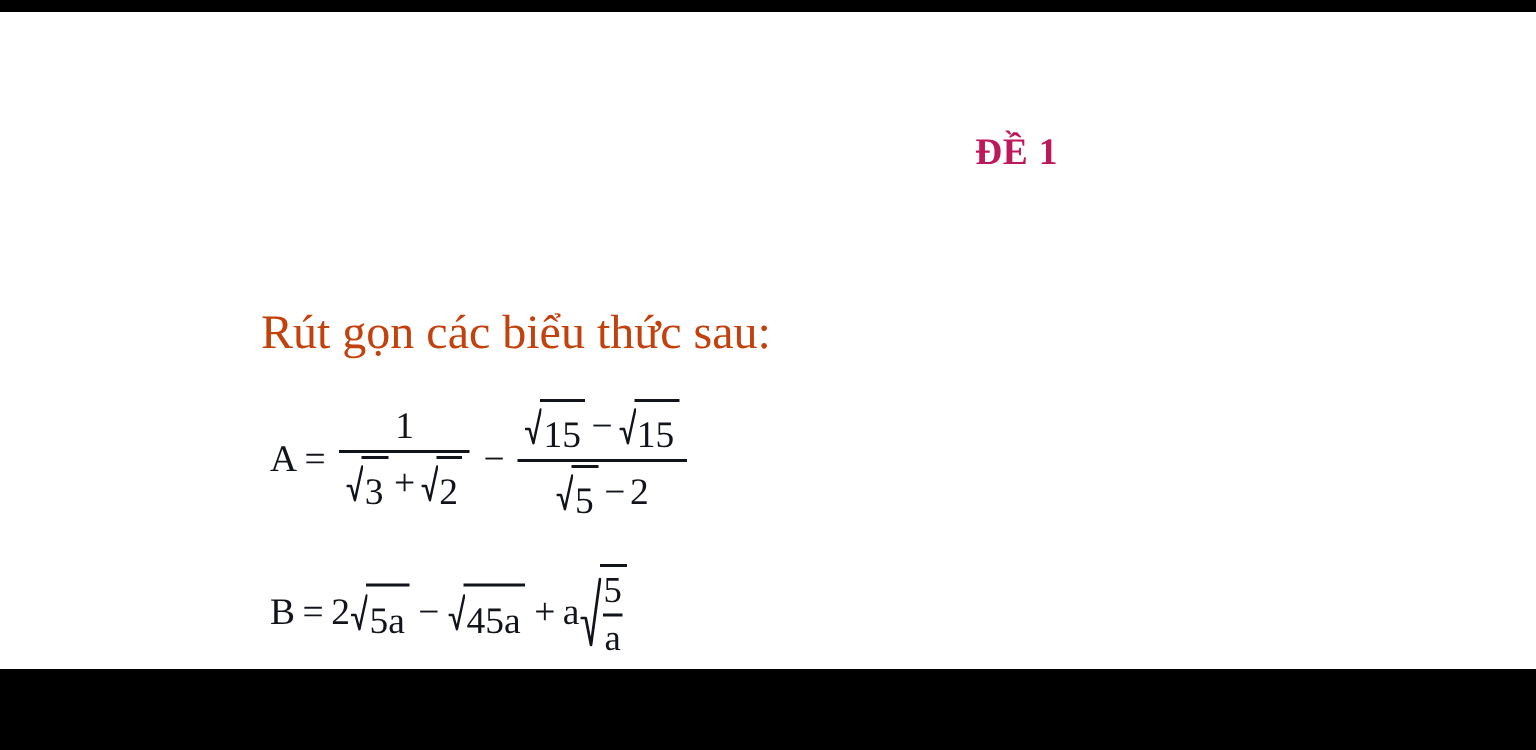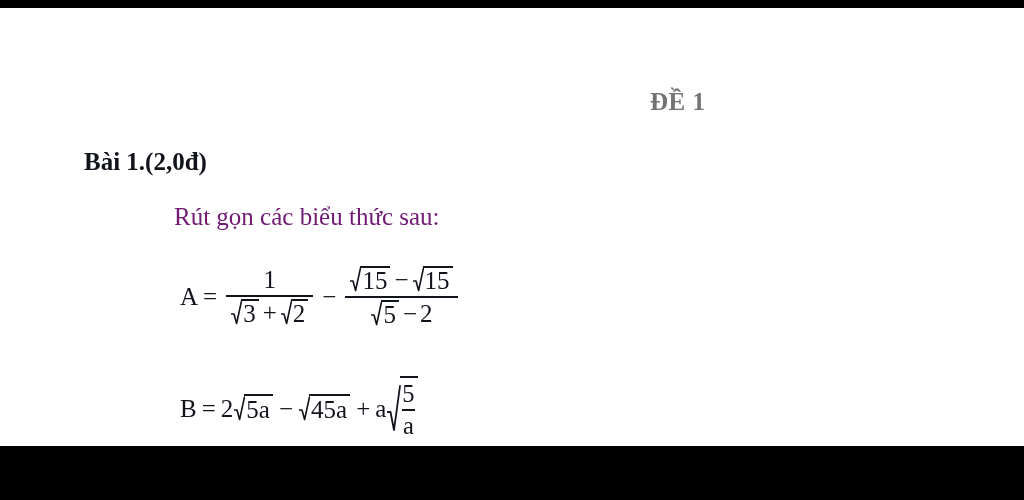--- a/index.html
+++ b/index.html
@@ -23,39 +23,39 @@
     height: 438px;
     background: #ffffff;
   }
   .title {
     position: absolute;
     left: 650px;
     top: 80px;
     font-family: "Liberation Serif", serif;
     font-weight: bold;
     font-size: 25px;
-    color: #737373;
+    color: #be185d;
     letter-spacing: 0.5px;
   }
   .bai-heading {
     position: absolute;
     left: 84px;
     top: 140px;
     font-family: "Liberation Serif", serif;
     font-weight: bold;
     font-size: 25px;
     color: #12141c;
   }
   .instruction {
     position: absolute;
     left: 174px;
     top: 195px;
     font-family: "Liberation Serif", serif;
-    font-size: 25px;
-    color: #701a75;
+    font-size: 32px;
+    color: #c2410c;
   }
   .expr {
     position: absolute;
     font-family: "Liberation Serif", serif;
     font-size: 25px;
     color: #12141c;
     white-space: nowrap;
   }
   .expr-a { left: 180px; top: 258px; }
   .expr-b { left: 180px; top: 368px; }
@@ -91,21 +91,21 @@
   .sqrt .rad {
     font-size: 1.05em;
     line-height: 1;
     display: flex;
     align-items: center;
     transform: translateY(-1px);
   }
   .sqrt .rad svg { display: block; }
   .sqrt .body {
     border-top: 2px solid #12141c;
-    padding: 0 3px 0 2px;
+    padding: 10px 3px 0 2px;
     display: flex;
     align-items: center;
     margin-left: -1px;
   }
 
   
   .sqrt-frac .body { padding-top: 2px; padding-bottom: 1px; }
   .small-frac {
     display: inline-flex;
     flex-direction: column;
@@ -117,21 +117,20 @@
   .voi { margin-left: 8px; }
 </style>
 </head>
 <body>
 
 <div id="page">
   <div class="paper">
 
     <div class="title">ĐỀ 1</div>
 
-    <div class="bai-heading">Bài 1.(2,0đ)</div>
 
     <div class="instruction">Rút gọn các biểu thức sau:</div>
 
     <div class="expr expr-a math">
       <span>A</span>
       <span class="op">=</span>
 
       <span class="frac">
         <span class="num">1</span>
         <span class="bar"></span>

